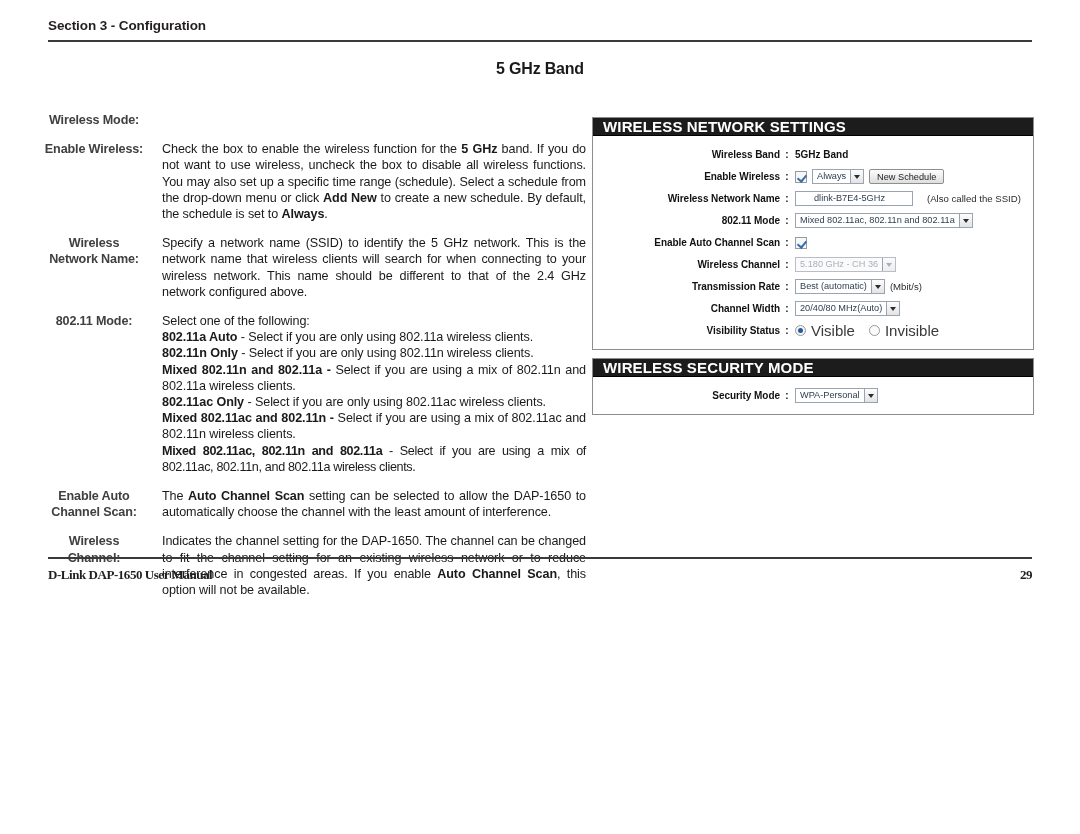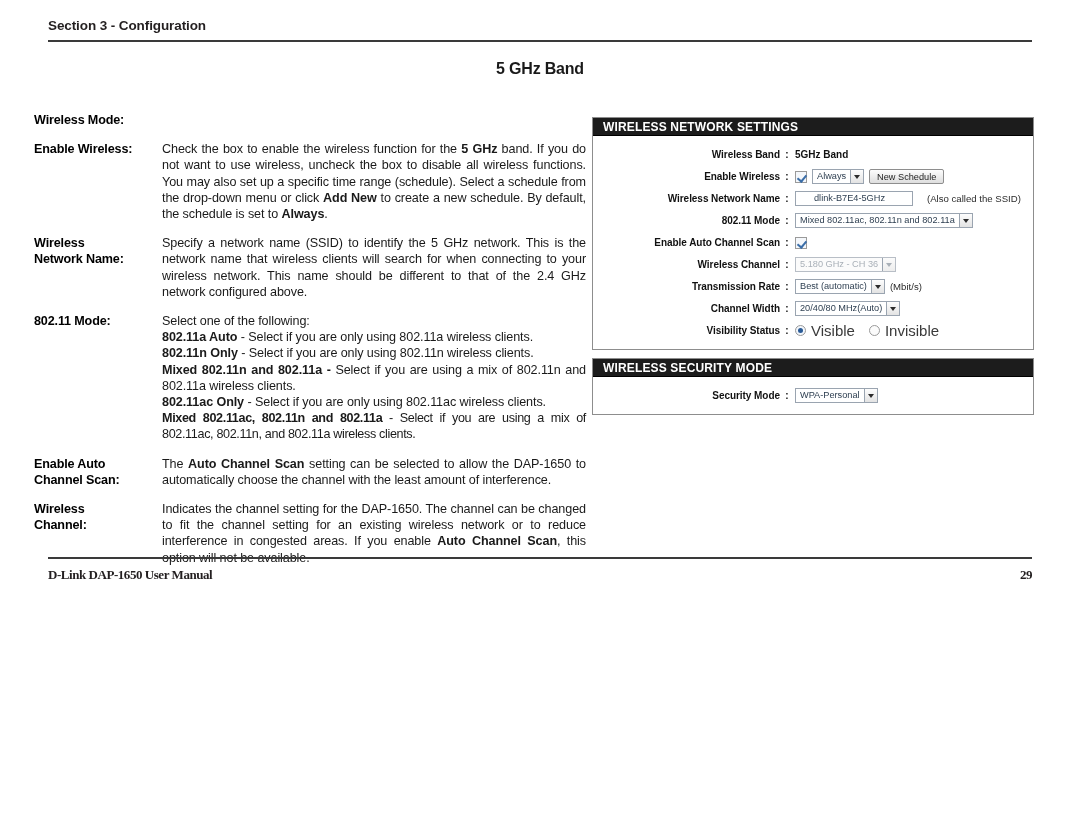--- a/index.html
+++ b/index.html
@@ -50,23 +50,23 @@
     position: absolute; left: 0; top: 0;
     width: 552px;
   }
   .row {
     display: flex;
     margin-bottom: 13px;
   }
   .row-label {
     width: 128px;
     flex: 0 0 128px;
-    text-align: left;
+    text-align: center;
     padding-right: 8px;
-    color: #000000;
+    color: #404040;
     font-weight: bold;
     font-size: 12.6px;
     line-height: 16.2px;
     letter-spacing: -0.15px;
   }
   .row-body {
     flex: 1 1 auto;
     color: #1a1a1a;
     font-size: 12.6px;
     line-height: 16.2px;
@@ -84,21 +84,21 @@
     width: 442px;
   }
   .card {
     border: 1px solid #8d8d8d;
     background: #ffffff;
     margin-bottom: 8px;
   }
   .card-title {
     background: #1c1c1c;
     color: #ffffff;
-    font-size: 12px;
+    font-size: 15px;
     font-weight: bold;
     letter-spacing: 0.15px;
     padding: 4px 0 4px 10px;
     height: 18px;
     line-height: 10px;
     border-bottom: 1px solid #000;
   }
   .card-body { padding: 9px 8px 9px 0; }
 
   .frow {
@@ -284,20 +284,21 @@
           </div>
         </div>
         <div class="row">
           <div class="row-label">802.11 Mode:</div>
           <div class="row-body">
             <p><span>Select one of the following:</span></p>
             <p class="just"><b>802.11a Auto</b><span> - Select if you are only using 802.11a wireless clients.</span></p>
             <p class="just"><b>802.11n Only</b><span> - Select if you are only using 802.11n wireless clients.</span></p>
             <p class="just"><b>Mixed 802.11n and 802.11a -</b><span> Select if you are using a mix of 802.11n and 802.11a wireless clients.</span></p>
             <p class="just"><b>802.11ac Only</b><span> - Select if you are only using 802.11ac wireless clients.</span></p>
+            <p class="just"><b>Mixed 802.11ac and 802.11n -</b><span> Select if you are using a mix of 802.11ac and 802.11n wireless clients.</span></p>
             <p class="just tight"><b>Mixed 802.11ac, 802.11n and 802.11a</b><span> - Select if you are using a mix of 802.11ac, 802.11n, and 802.11a wireless clients.</span></p>
           </div>
         </div>
         <div class="row">
           <div class="row-label">Enable Auto<br>Channel Scan:</div>
           <div class="row-body">
             <p class="just"><span>The </span><b>Auto Channel Scan</b><span> setting can be selected to allow the DAP-1650 to automatically choose the channel with the least amount of interference.</span></p>
           </div>
         </div>
         <div class="row">

